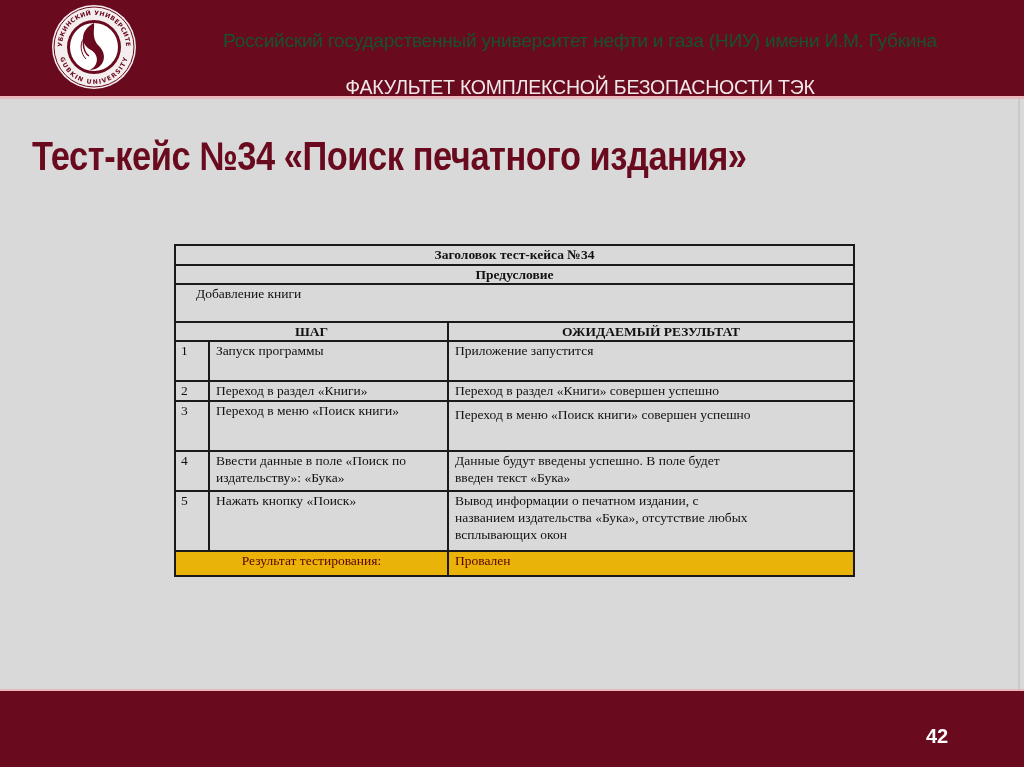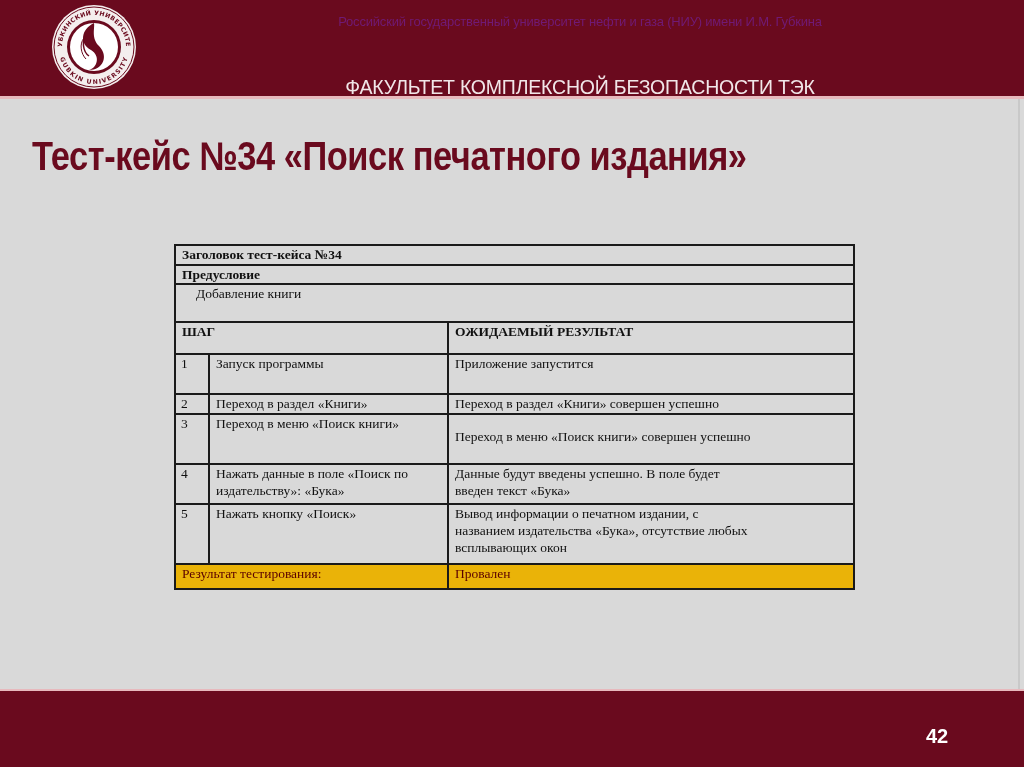--- a/index.html
+++ b/index.html
@@ -13,22 +13,22 @@
       background: #6a0a1e;
     }
     .header-line {
       position: absolute; left: 0; top: 96px; width: 1024px; height: 3px;
       background: #e7b9bd;
     }
     .logo {
       position: absolute; left: 51px; top: 4px; width: 86px; height: 86px;
     }
     .uni-name {
-      position: absolute; left: 180px; top: 14px; width: 800px;
-      text-align: center; color: #701a75; font-size: 13px; letter-spacing: -0.2px;
+      position: absolute; left: 180px; top: 30px; width: 800px;
+      text-align: center; color: #14532d; font-size: 19px; letter-spacing: -0.2px;
       font-family: "Liberation Sans", sans-serif;
     }
     .faculty {
       position: absolute; left: 180px; top: 48px; width: 800px;
       text-align: center; color: #f1e6e8; font-size: 19.5px; letter-spacing: -0.2px; margin-top: 28px;
     }
     .slide-title {
       position: absolute; left: 32px; top: 134px;
       color: #6a0a1e; font-size: 40px; font-weight: bold;
       font-family: "Liberation Sans", sans-serif;
@@ -55,21 +55,21 @@
       position: absolute; left: 174px; top: 244px; width: 679px;
       border-collapse: collapse;
       font-family: "Liberation Serif", serif; font-size: 13.5px; color: #111;
       table-layout: fixed;
     }
     table.tc td {
       border: 2px solid #1a1a1a; padding: 0 6px; vertical-align: top;
       line-height: 17px;
     }
     .c-num { width: 22px; padding-left: 5px !important; }
-    .center { text-align: left; }
+    .center { text-align: center; }
     .bold { font-weight: bold; }
     .italic { font-style: italic; }
     .fail-row td { background: #eab308; color: #5a0000; }
     .pre-text { padding-left: 20px !important; }
   </style>
 </head>
 <body>
 
 <div class="header"></div>
 <div class="header-line"></div>
@@ -112,42 +112,42 @@
   <tbody>
       <tr style="height:20px">
     <td colspan="3" class="center bold">Заголовок тест-кейса №34</td>
   </tr>
   <tr style="height:19px">
     <td colspan="3" class="center bold">Предусловие</td>
   </tr>
   <tr style="height:38px">
     <td colspan="3" class="pre-text">Добавление книги</td>
   </tr>
-  <tr style="height:32px">
+  <tr style="height:19px">
     <td colspan="2" class="center bold">ШАГ</td>
     <td class="center bold">ОЖИДАЕМЫЙ РЕЗУЛЬТАТ</td>
   </tr>
   <tr style="height:40px">
     <td class="c-num">1</td>
     <td>Запуск программы</td>
     <td>Приложение запустится</td>
   </tr>
   <tr style="height:20px">
     <td class="c-num">2</td>
     <td>Переход в раздел «Книги»</td>
     <td>Переход в раздел «Книги» совершен успешно</td>
   </tr>
   <tr style="height:50px">
     <td class="c-num">3</td>
     <td>Переход в меню «Поиск книги»</td>
-    <td style="padding-top:13px">Переход в меню «Поиск книги» совершен успешно</td>
+    <td style="padding-top:4px">Переход в меню «Поиск книги» совершен успешно</td>
   </tr>
   <tr style="height:40px">
     <td class="c-num">4</td>
-    <td>Нажать данные в поле «Поиск по издательству»: «Бука»</td>
+    <td>Ввести данные в поле «Поиск по издательству»: «Бука»</td>
     <td style="padding-right:114px">Данные будут введены успешно. В поле будет введен текст «Бука»</td>
   </tr>
   <tr style="height:60px">
     <td class="c-num">5</td>
     <td>Нажать кнопку «Поиск»</td>
     <td style="padding-right:98px">Вывод информации о печатном издании, с названием издательства «Бука», отсутствие любых всплывающих окон</td>
   </tr>
   <tr style="height:25px" class="fail-row">
     <td colspan="2" class="center">Результат тестирования:</td>
     <td>Провален</td>

